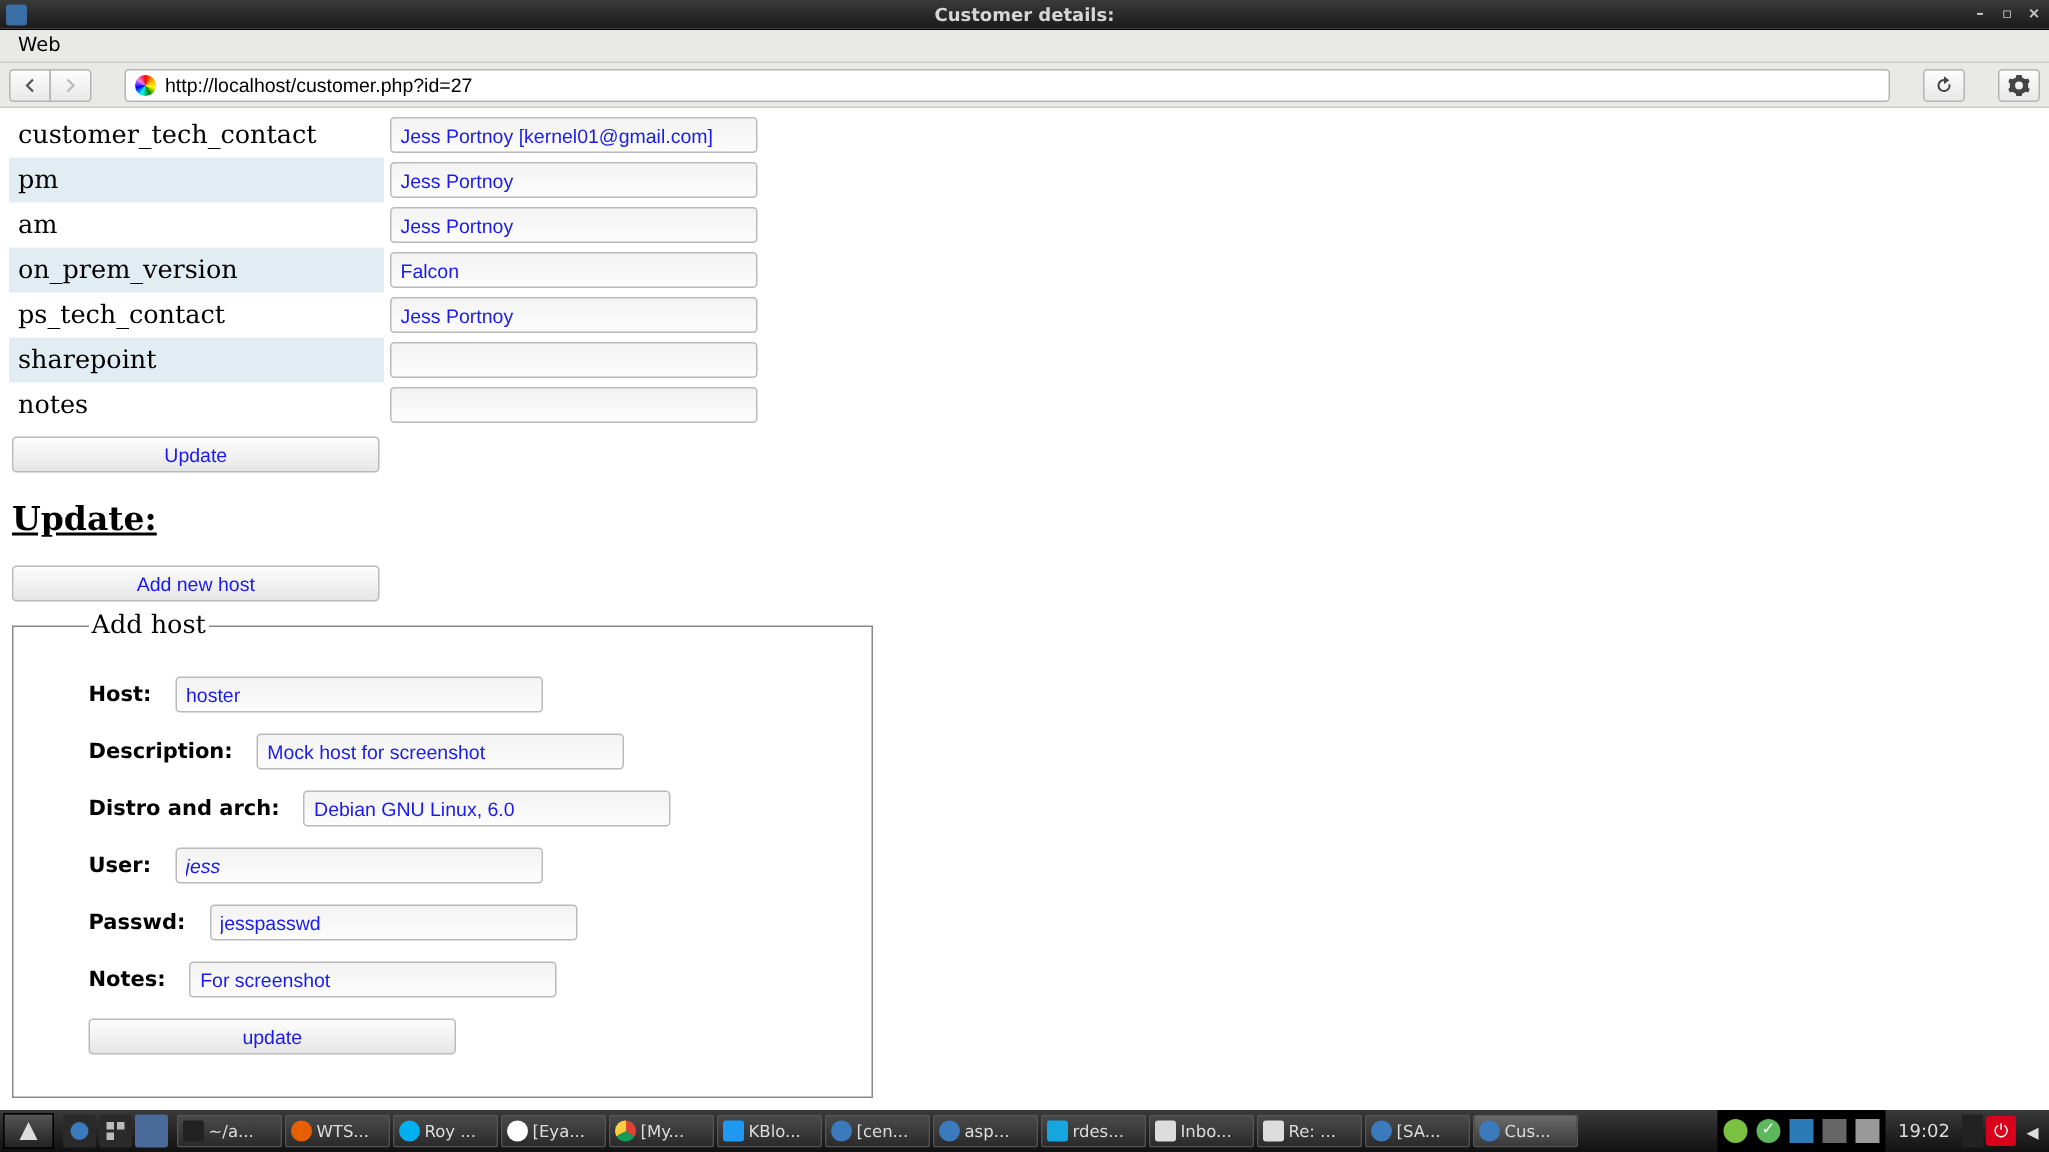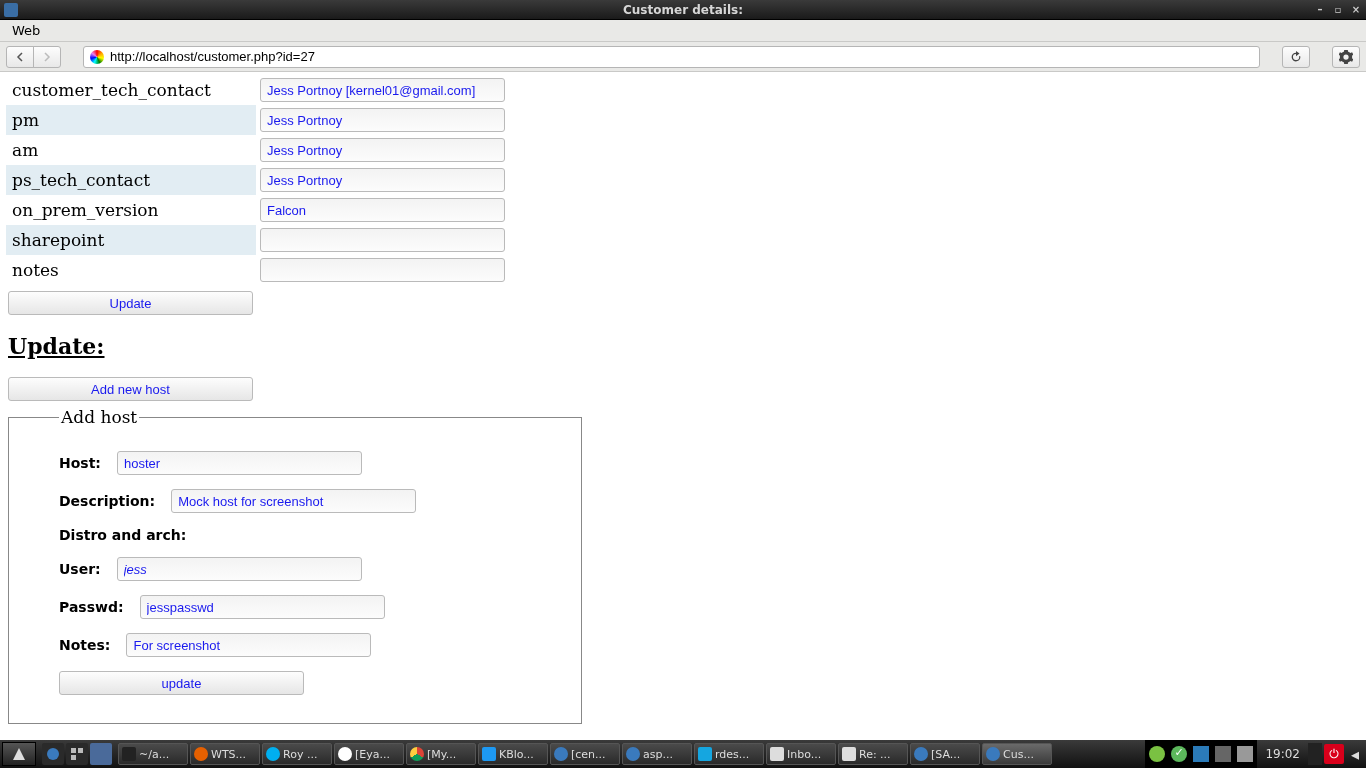--- a/index.html
+++ b/index.html
@@ -279,26 +279,26 @@
         </tr>
         <tr>
           <td class="label">pm</td>
           <td class="value"><input class="text-input" value="Jess Portnoy" style=""></td>
         </tr>
         <tr>
           <td class="label">am</td>
           <td class="value"><input class="text-input" value="Jess Portnoy" style=""></td>
         </tr>
         <tr>
+          <td class="label">on_prem_version</td>
+          <td class="value"><input class="text-input" value="Falcon" style=""></td>
+        </tr>
+        <tr>
           <td class="label">ps_tech_contact</td>
           <td class="value"><input class="text-input" value="Jess Portnoy" style=""></td>
-        </tr>
-        <tr>
-          <td class="label">on_prem_version</td>
-          <td class="value"><input class="text-input" value="Falcon" style=""></td>
         </tr>
         <tr>
           <td class="label">sharepoint</td>
           <td class="value"><input class="text-input" style=""></td>
         </tr>
         <tr>
           <td class="label">notes</td>
           <td class="value"><input class="text-input" style=""></td>
         </tr>
       </tbody>
@@ -319,20 +319,21 @@
       <div class="row">
         <label>Host:</label>
         <input class="text-input hi1" value="hoster" style="">
       </div>
       <div class="row">
         <label>Description:</label>
         <input class="text-input hi2" value="Mock host for screenshot" style="">
       </div>
       <div class="row">
         <label>Distro and arch:</label>
+        <input class="text-input hi3" value="Debian GNU Linux, 6.0" style="">
       </div>
       <div class="row">
         <label>User:</label>
         <input class="text-input hi4" value="jess" style="">
       </div>
       <div class="row">
         <label>Passwd:</label>
         <input class="text-input hi5" value="jesspasswd" style="">
       </div>
       <div class="row">

